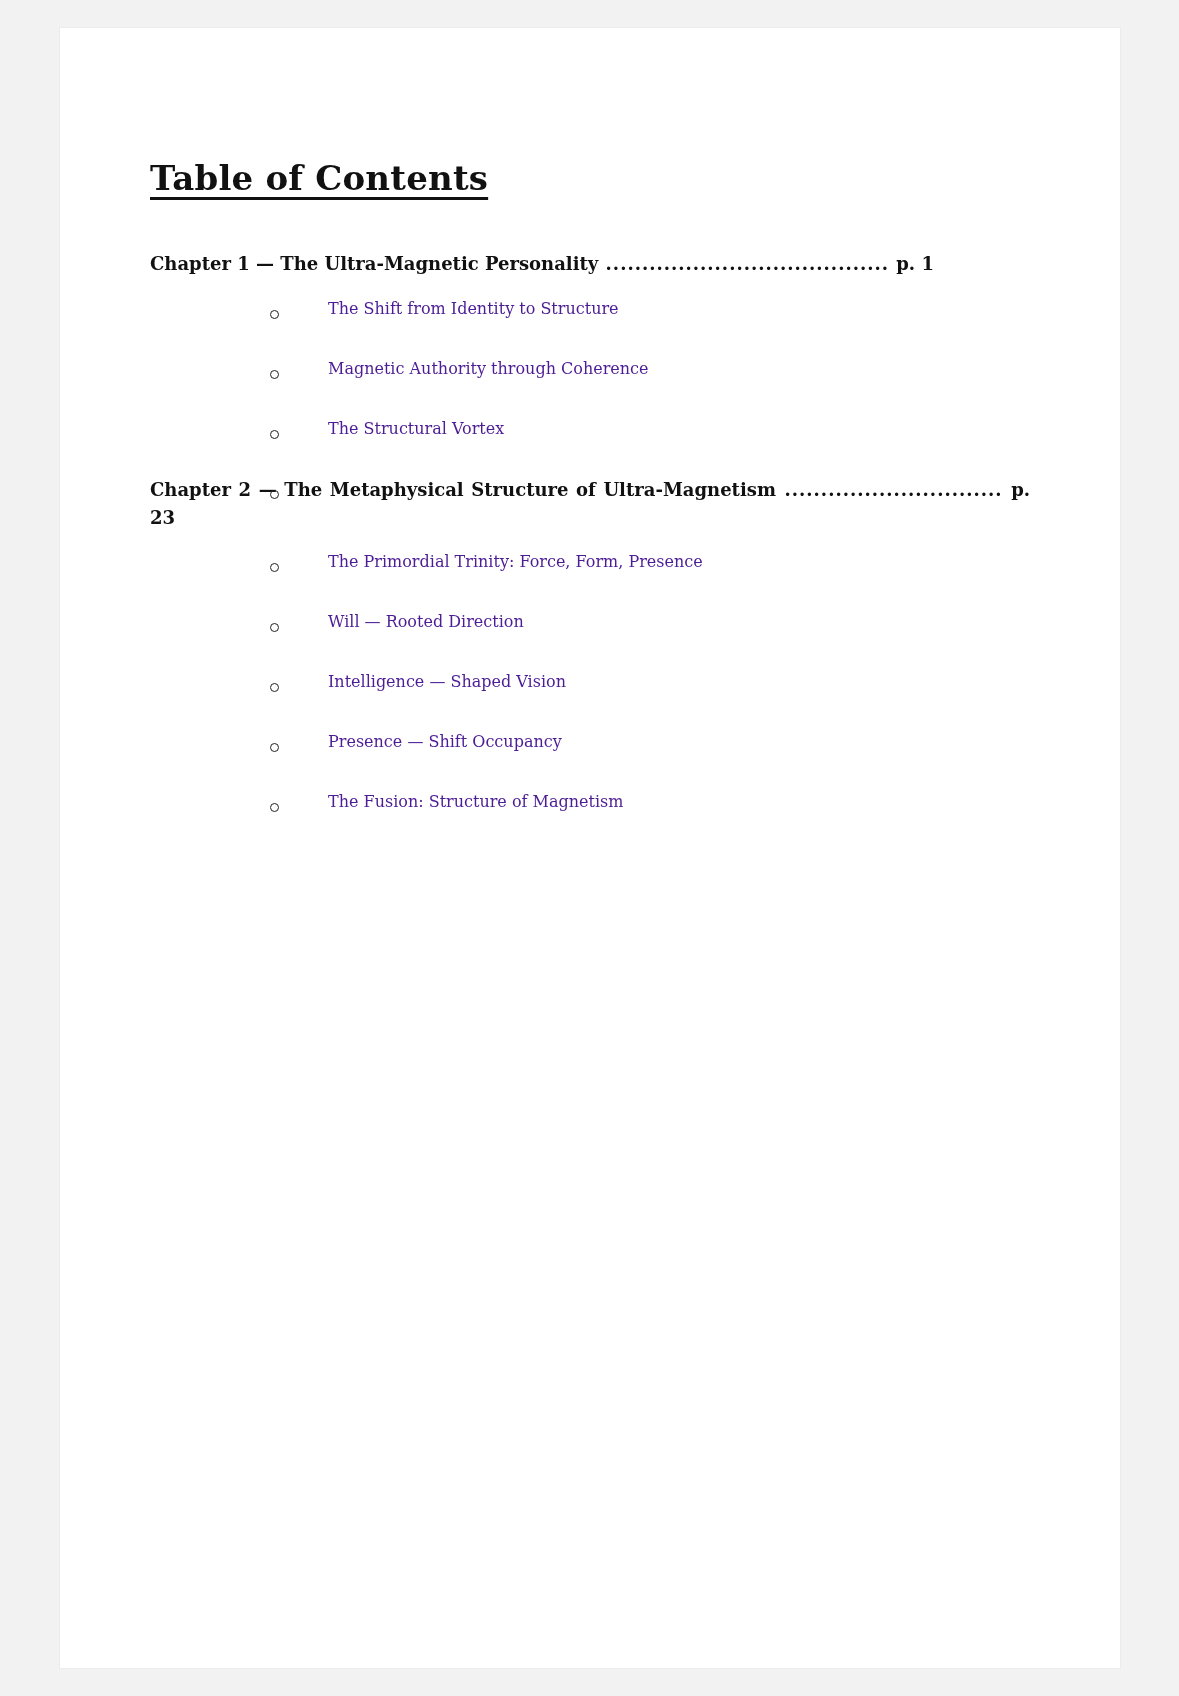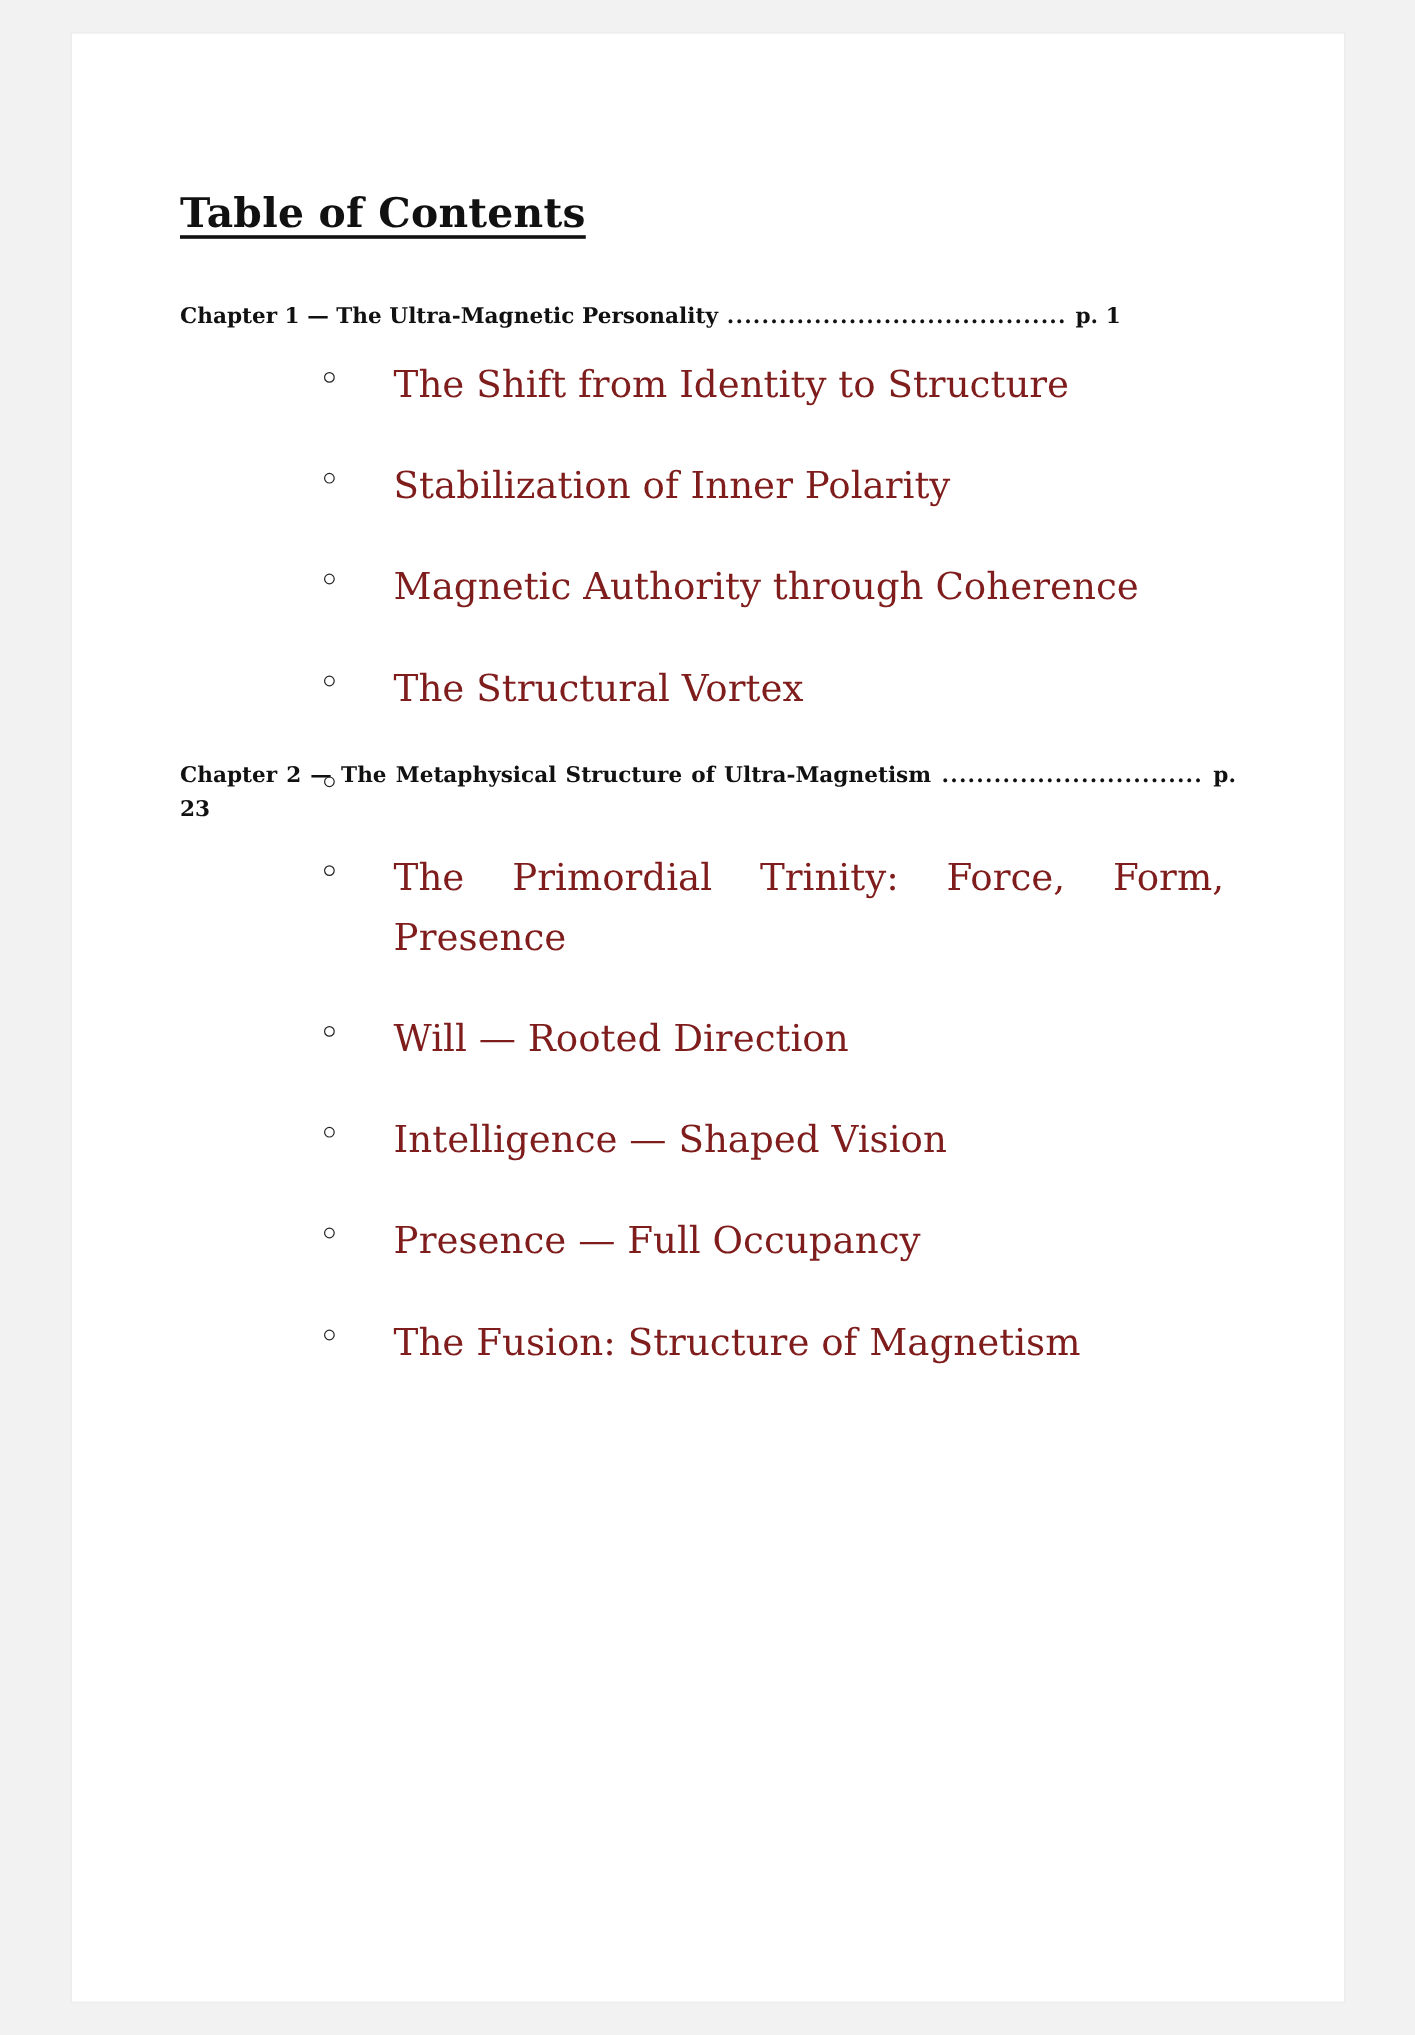--- a/index.html
+++ b/index.html
@@ -55,23 +55,23 @@
     list-style: none;
     margin: 18px 0 0 0;
     padding: 0;
   }
   ul.sub-list li {
     position: relative;
     margin: 0 0 34px 0;
     padding-left: 178px;
     padding-right: 10px;
     font-family: "DejaVu Serif", serif;
-    font-size: 31px;
+    font-size: 16px;
     line-height: 1.62;
-    color: #7f1d1d;
+    color: #4c1d95;
     text-align: justify;
   }
   ul.sub-list li:last-child {
     margin-bottom: 0;
   }
   ul.sub-list li .bullet {
     position: absolute;
     left: 120px;
     top: 14px;
     width: 9px;
@@ -94,24 +94,20 @@
       <span>Chapter 1 — The Ultra-Magnetic Personality</span><span class="leaders"> ....................................... </span><span>p. 1</span>
     </p>
 
     <ul class="sub-list list-gap-after">
       <li>
         <span class="bullet"></span>
         <span>The Shift from Identity to Structure</span>
       </li>
       <li>
         <span class="bullet"></span>
-        <span>Stabilization of Inner Polarity</span>
-      </li>
-      <li>
-        <span class="bullet"></span>
         <span>Magnetic Authority through Coherence</span>
       </li>
       <li>
         <span class="bullet"></span>
         <span>The Structural Vortex</span>
       </li>
       <li>
         <span class="bullet"></span>
       </li>
     </ul>
@@ -128,21 +124,21 @@
       <li>
         <span class="bullet"></span>
         <span>Will — Rooted Direction</span>
       </li>
       <li>
         <span class="bullet"></span>
         <span>Intelligence — Shaped Vision</span>
       </li>
       <li>
         <span class="bullet"></span>
-        <span>Presence — Full Occupancy</span>
+        <span>Presence — Shift Occupancy</span>
       </li>
       <li>
         <span class="bullet"></span>
         <span>The Fusion: Structure of Magnetism</span>
       </li>
     </ul>
 
   </div>
 </div>
 

